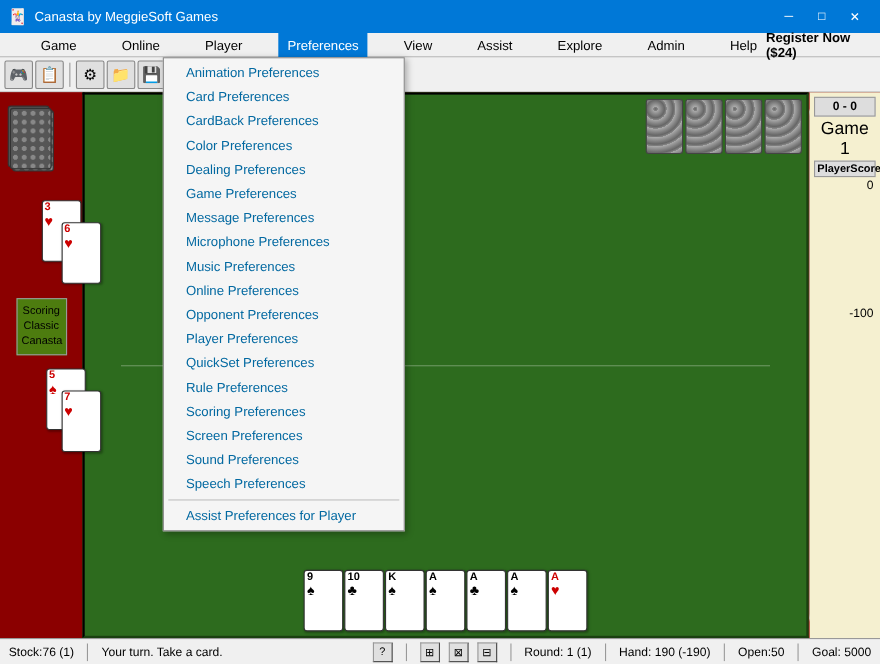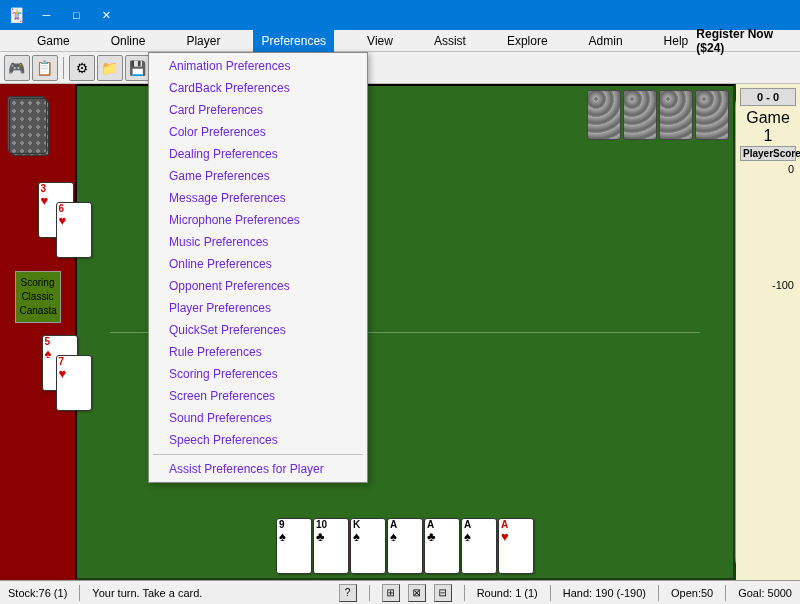--- a/index.html
+++ b/index.html
@@ -64,21 +64,21 @@
       border: 1px solid #888;
       box-shadow: 2px 2px 6px rgba(0,0,0,0.3);
       z-index: 100;
       min-width: 220px;
       padding: 2px 0;
     }
     .dropdown-item {
       padding: 4px 20px;
       cursor: pointer;
       font-size: 12px;
-      color: #6d28d9;
+      color: #0369a1;
       white-space: nowrap;
     }
     .dropdown-separator {
       height: 1px;
       background: #c0c0c0;
       margin: 3px 4px;
     }
 
     
     #toolbar {
@@ -231,20 +231,21 @@
     .hand-card.red-card { color: #cc0000; }
     .hand-card.black-card { color: #000; }
     .hand-card .suit { font-size: 13px; line-height: 1; }
     .hand-card .rank { font-size: 10px; line-height: 1; }
   </style>
 </head>
 <body>
 
 <div id="titlebar">
   <span class="title-icon">🃏</span>
+  <span class="title-text">Canasta by MeggieSoft Games</span>
   <div class="win-controls">
     <div class="win-btn">─</div>
     <div class="win-btn">□</div>
     <div class="win-btn close">✕</div>
   </div>
 </div>
 
 <div id="menubar">
   <div class="menu-item">Game</div>
   <div class="menu-item">Online</div>
@@ -252,22 +253,22 @@
   <div class="menu-item active">Preferences</div>
   <div class="menu-item">View</div>
   <div class="menu-item">Assist</div>
   <div class="menu-item">Explore</div>
   <div class="menu-item">Admin</div>
   <div class="menu-item">Help</div>
   <div id="register-btn">Register Now ($24)</div>
 
   <div id="preferences-dropdown">
     <div class="dropdown-item">Animation Preferences</div>
+    <div class="dropdown-item">Card Preferences</div>
     <div class="dropdown-item">CardBack Preferences</div>
-    <div class="dropdown-item">Card Preferences</div>
     <div class="dropdown-item">Color Preferences</div>
     <div class="dropdown-item">Dealing Preferences</div>
     <div class="dropdown-item">Game Preferences</div>
     <div class="dropdown-item">Message Preferences</div>
     <div class="dropdown-item">Microphone Preferences</div>
     <div class="dropdown-item">Music Preferences</div>
     <div class="dropdown-item">Online Preferences</div>
     <div class="dropdown-item">Opponent Preferences</div>
     <div class="dropdown-item">Player Preferences</div>
     <div class="dropdown-item">QuickSet Preferences</div>

